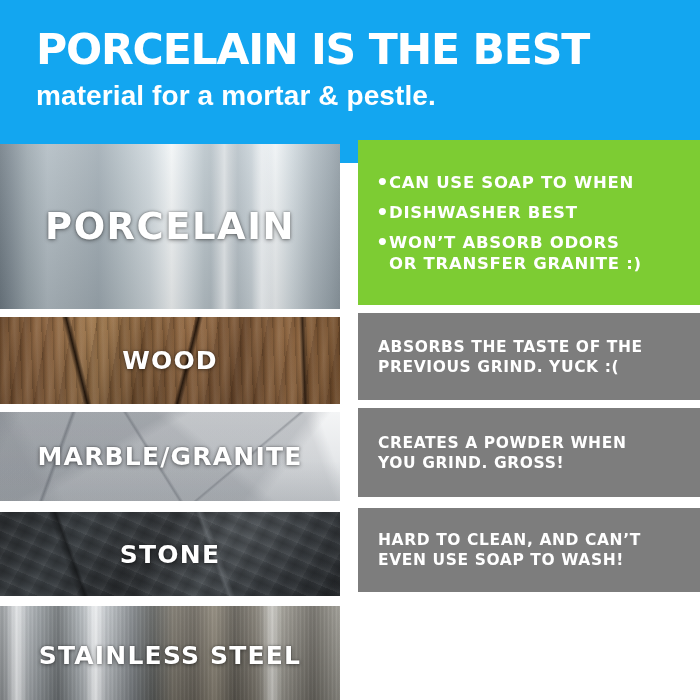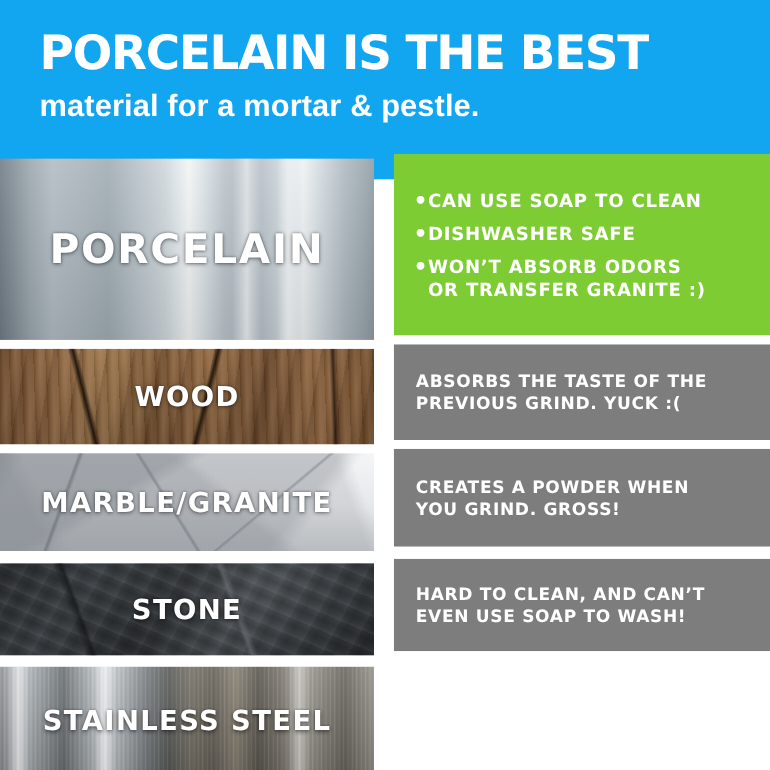--- a/index.html
+++ b/index.html
@@ -214,25 +214,25 @@
     <div class="row row-1">
       <div class="cell-left">
         <div class="tex tex-porcelain"></div>
         <div class="mat-label big">PORCELAIN</div>
       </div>
       <div class="cell-right">
         <div class="panel panel-green">
           <ul class="bullets">
             <li class="bullet">
               <span class="bullet-dot">•</span>
-              <span class="bullet-text">CAN USE SOAP TO CLEAN</span>
+              <span class="bullet-text">CAN USE SOAP TO WHEN</span>
             </li>
             <li class="bullet">
               <span class="bullet-dot">•</span>
-              <span class="bullet-text">DISHWASHER SAFE</span>
+              <span class="bullet-text">DISHWASHER BEST</span>
             </li>
             <li class="bullet">
               <span class="bullet-dot">•</span>
               <span class="bullet-text">WON’T ABSORB ODORS
 OR TRANSFER GRANITE :)</span>
             </li>
           </ul>
         </div>
       </div>
     </div>

